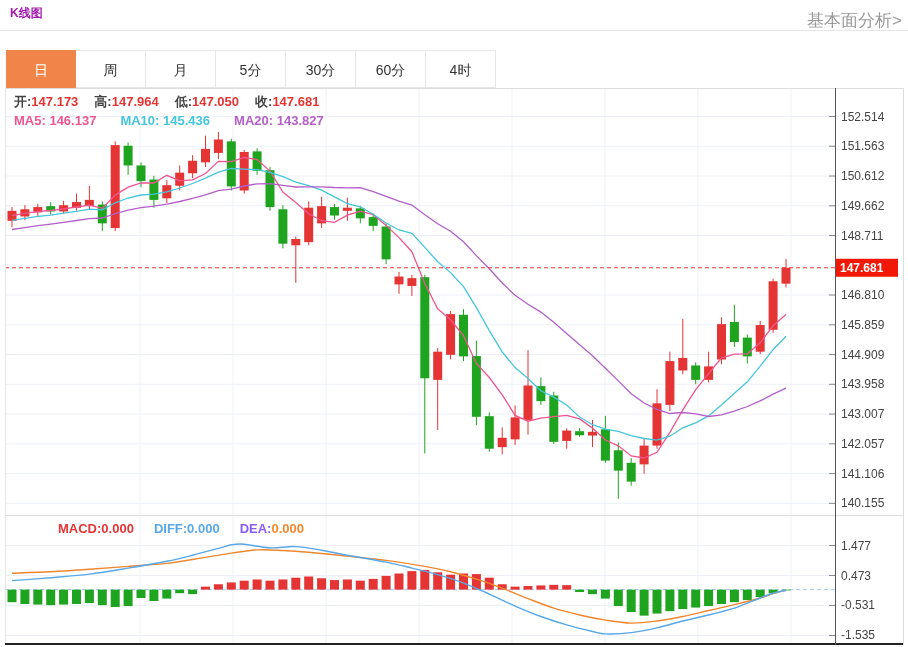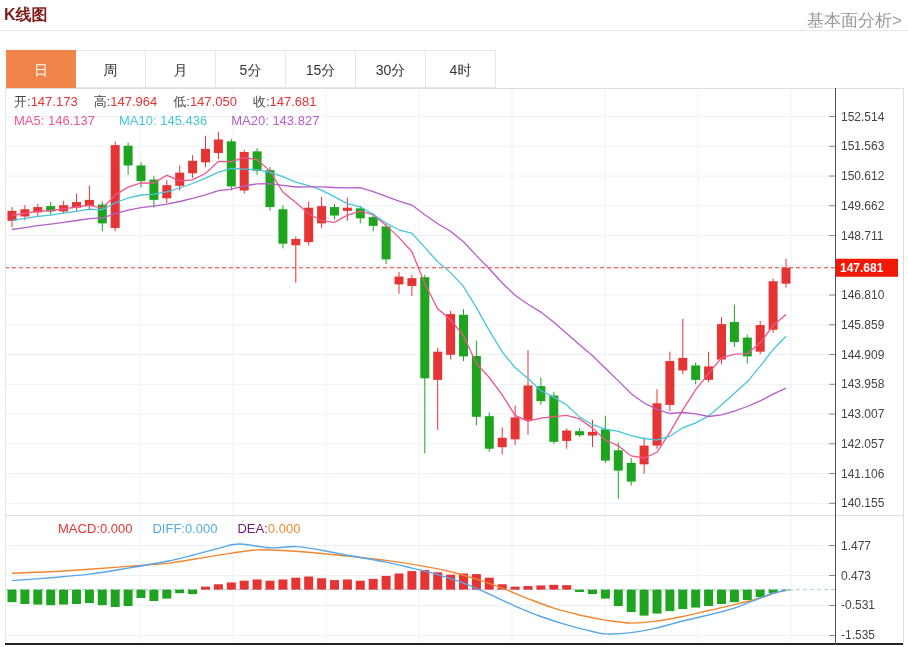--- a/index.html
+++ b/index.html
@@ -1,27 +1,27 @@
 <!DOCTYPE html>
 <html><head>
 <meta charset="utf-8">
 <style>
   html,body{margin:0;padding:0;background:#fff;}
   .page{position:relative;width:908px;height:647px;background:#fff;overflow:hidden;
         font-family:"Liberation Sans","DejaVu Sans",sans-serif;}
   .hdr{position:absolute;top:0;left:0;width:908px;height:31px;border-bottom:1px solid #e6e6e6;box-sizing:border-box;}
-  .title{position:absolute;left:4px;top:5px;font-size:16px;font-weight:bold;color:#7f1d1d;}
+  .title{position:absolute;left:10px;top:5px;font-size:12px;font-weight:bold;color:#a21caf;}
   .link{position:absolute;right:6px;top:9px;font-size:17px;color:#999;cursor:pointer;}
   .tabbar{position:absolute;top:50px;left:6px;display:flex;}
   .tab{width:70px;height:38px;line-height:38px;text-align:center;font-size:14px;color:#333;
        background:#fff;border:1px solid #e6e6e6;border-left:none;cursor:pointer;box-sizing:border-box;}
   .tab:first-child{border-left:1px solid #e6e6e6;}
   #chart-svg{position:absolute;top:0;left:0;}
   #chart-svg text{font-family:"Liberation Sans","DejaVu Sans",sans-serif;}
-  .legend{position:absolute;font-size:13px;white-space:nowrap;line-height:16px;}
+  .legend{position:absolute;font-size:13px;white-space:nowrap;line-height:16px;font-weight:bold;}
   .lg-ohlc{top:94px;left:14px;}
   .lg-ohlc .item{margin-right:16px;}
   .lg-ma{top:113px;left:14px;}
   .lg-ma .item{margin-right:24px;}
   .lg-macd{top:521px;left:14px;}
   .lg-macd .item{margin-right:20px;}
 </style>
 </head>
 <body>
 
@@ -29,22 +29,22 @@
   <div class="hdr">
     <span class="title">K线图</span>
     <span class="link">基本面分析&gt;</span>
   </div>
 
   <div class="tabbar" id="tabbar">
       <div class="tab active" style="background: rgb(240, 133, 74); color: rgb(255, 255, 255); border-color: rgb(240, 133, 74);">日</div>
       <div class="tab">周</div>
       <div class="tab">月</div>
       <div class="tab">5分</div>
-      <div class="tab">15分</div>
       <div class="tab">30分</div>
+      <div class="tab">60分</div>
       <div class="tab">4时</div>
     </div>
 
   <svg id="chart-svg" width="908" height="647">
       <line x1="140" y1="89" x2="140" y2="644" stroke="#edf1f7" stroke-width="1"></line>
       <line x1="233" y1="89" x2="233" y2="644" stroke="#edf1f7" stroke-width="1"></line>
       <line x1="326" y1="89" x2="326" y2="644" stroke="#edf1f7" stroke-width="1"></line>
       <line x1="419" y1="89" x2="419" y2="644" stroke="#edf1f7" stroke-width="1"></line>
       <line x1="512" y1="89" x2="512" y2="644" stroke="#edf1f7" stroke-width="1"></line>
       <line x1="605" y1="89" x2="605" y2="644" stroke="#edf1f7" stroke-width="1"></line>
@@ -304,15 +304,15 @@
 
   <div class="legend lg-ohlc">
     <span class="item"><span style="color: rgb(68, 68, 68);">开:</span><span style="color: rgb(228, 52, 52);">147.173</span></span><span class="item"><span style="color: rgb(68, 68, 68);">高:</span><span style="color: rgb(228, 52, 52);">147.964</span></span><span class="item"><span style="color: rgb(68, 68, 68);">低:</span><span style="color: rgb(228, 52, 52);">147.050</span></span><span class="item"><span style="color: rgb(68, 68, 68);">收:</span><span style="color: rgb(228, 52, 52);">147.681</span></span>
   </div>
 
   <div class="legend lg-ma">
     <span class="item"><span style="color: rgb(240, 85, 143);">MA5:</span> <span style="color: rgb(240, 85, 143);">146.137</span></span><span class="item"><span style="color: rgb(69, 198, 220);">MA10:</span> <span style="color: rgb(69, 198, 220);">145.436</span></span><span class="item"><span style="color: rgb(180, 95, 201);">MA20:</span> <span style="color: rgb(180, 95, 201);">143.827</span></span>
   </div>
 
   <div class="legend lg-macd">
-    <span class="item"><span style="color: rgb(228, 52, 52); margin-left: 44px;">MACD:</span><span style="color: rgb(228, 52, 52);">0.000</span></span><span class="item"><span style="color: rgb(88, 168, 232); text-align: right;">DIFF:</span><span style="color: rgb(88, 168, 232);">0.000</span></span><span class="item"><span style="color: #701a75;">DEA:</span><span style="color: rgb(240, 135, 46);">0.000</span></span>
+    <span class="item"><span style="color: rgb(228, 52, 52); margin-left: 44px;">MACD:</span><span style="color: rgb(228, 52, 52);">0.000</span></span><span class="item"><span style="color: rgb(88, 168, 232); text-align: right;">DIFF:</span><span style="color: rgb(88, 168, 232);">0.000</span></span><span class="item"><span style="color: #8b5cf6;">DEA:</span><span style="color: rgb(240, 135, 46);">0.000</span></span>
   </div>
 </div>
 
 </body></html>

